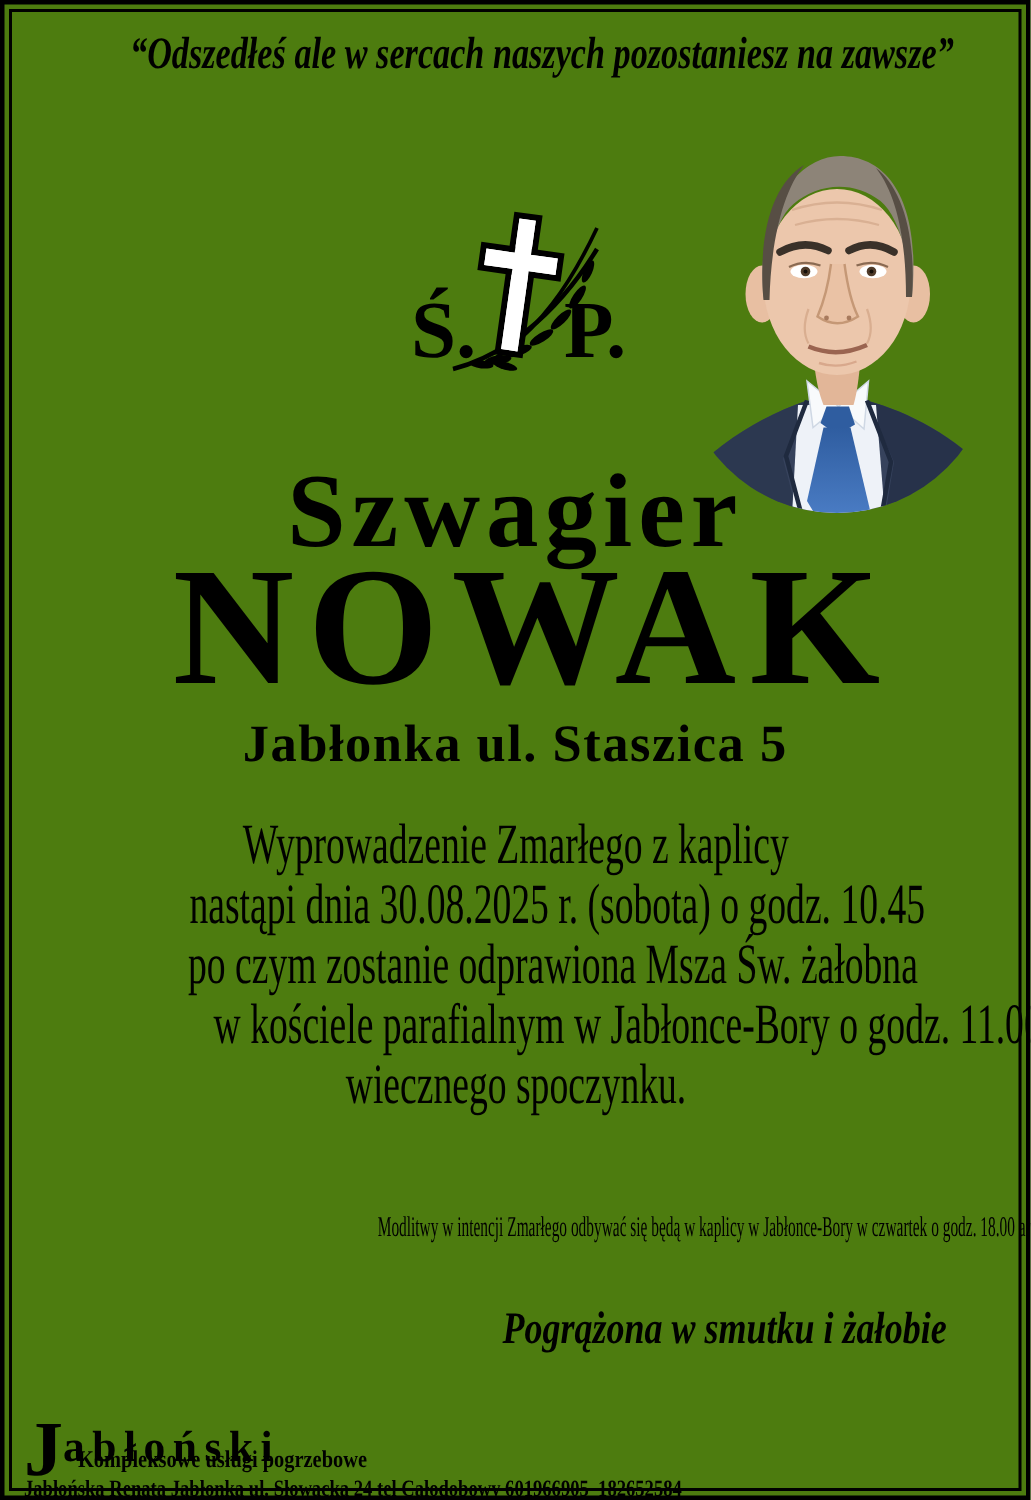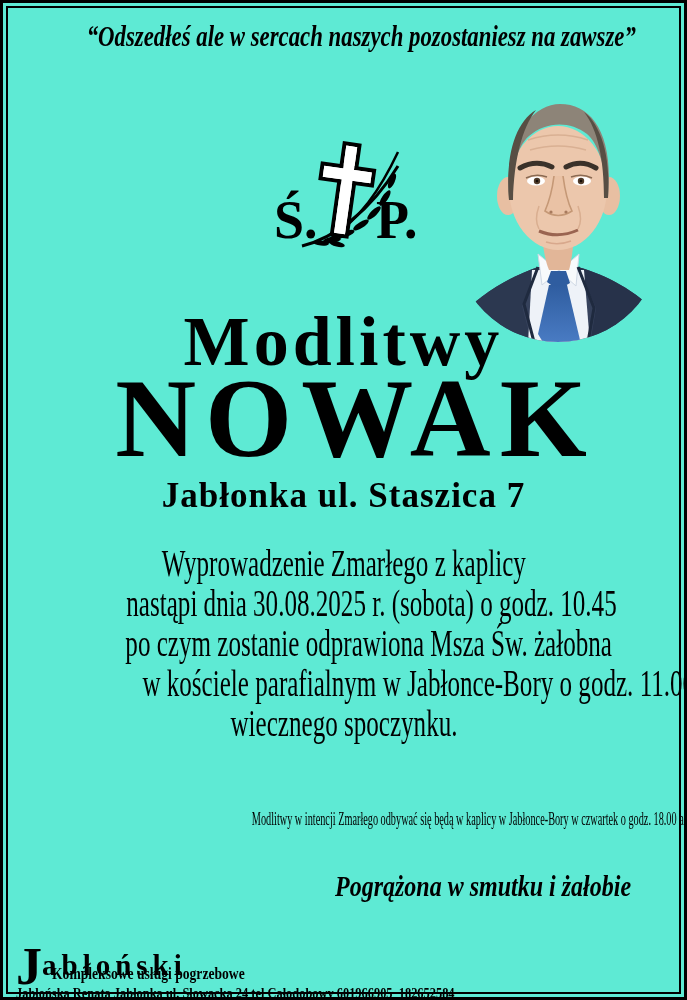--- a/index.html
+++ b/index.html
@@ -1,18 +1,18 @@
 <!DOCTYPE html>
 <html><head>
 <meta charset="utf-8">
 <style>
   html,body { margin:0; padding:0; background:#888; }
   .page {
     position:relative; width:687px; height:1000px; margin:0 auto;
-    background:#5eead4; color:#000;
+    background:#4d7c0f; color:#000;
     font-family:"Liberation Serif", serif;
     overflow:hidden;
   }
   .frame-outer { position:absolute; inset:0; border:3px solid #000; pointer-events:none; z-index:50; }
   .frame-inner { position:absolute; inset:6px; border:2px solid #000; pointer-events:none; z-index:50; }
 
   .quote { position:absolute; top:19px; left:0; width:100%; text-align:center;
            font-weight:bold; font-style:italic; font-size:30px; line-height:1.1; }
   .quote .cond { display:inline-block; transform:scaleX(0.76); white-space:nowrap; }
 
@@ -132,23 +132,23 @@
       <path d="M 102 106 C 100 122 96 134 93 141 Q 106 150 120 141 C 116 133 113 121 111 106" fill="#eac2a5" stroke="#c59876" stroke-width="1.6"></path>
       <circle cx="99" cy="142" r="1.6" fill="#a87a5d"></circle>
         <circle cx="114" cy="142" r="1.6" fill="#a87a5d"></circle>
       <path d="M 87 161 Q 106 169 126 160" stroke="#9a6450" stroke-width="3" fill="none"></path>
       <path d="M 94 172 Q 106 176 119 171" stroke="#d8a88c" stroke-width="1.6" fill="none"></path>
       <path d="M 87 136 Q 82 150 87 159" stroke="#d9ae90" stroke-width="1.5" fill="none"></path>
       <path d="M 126 136 Q 131 150 126 159" stroke="#d9ae90" stroke-width="1.5" fill="none"></path>
     </g>
   </svg>
 
-  <div class="first-name">Modlitwy</div>
+  <div class="first-name">Szwagier</div>
   <div class="last-name">NOWAK</div>
-  <div class="address">Jabłonka ul. Staszica 7</div>
+  <div class="address">Jabłonka ul. Staszica 5</div>
 
   <div class="announcement">
     <div><span class="cond">Wyprowadzenie Zmarłego z kaplicy</span></div>
     <div><span class="cond">nastąpi dnia 30.08.2025 r. (sobota) o godz. 10.45</span></div>
     <div><span class="cond">po czym zostanie odprawiona Msza Św. żałobna</span></div>
     <div><span class="cond">w kościele parafialnym w Jabłonce-Bory o godz. 11.00</span></div>
     <div><span class="cond">wiecznego spoczynku.</span></div>
   </div>
 
   <div class="prayers">

